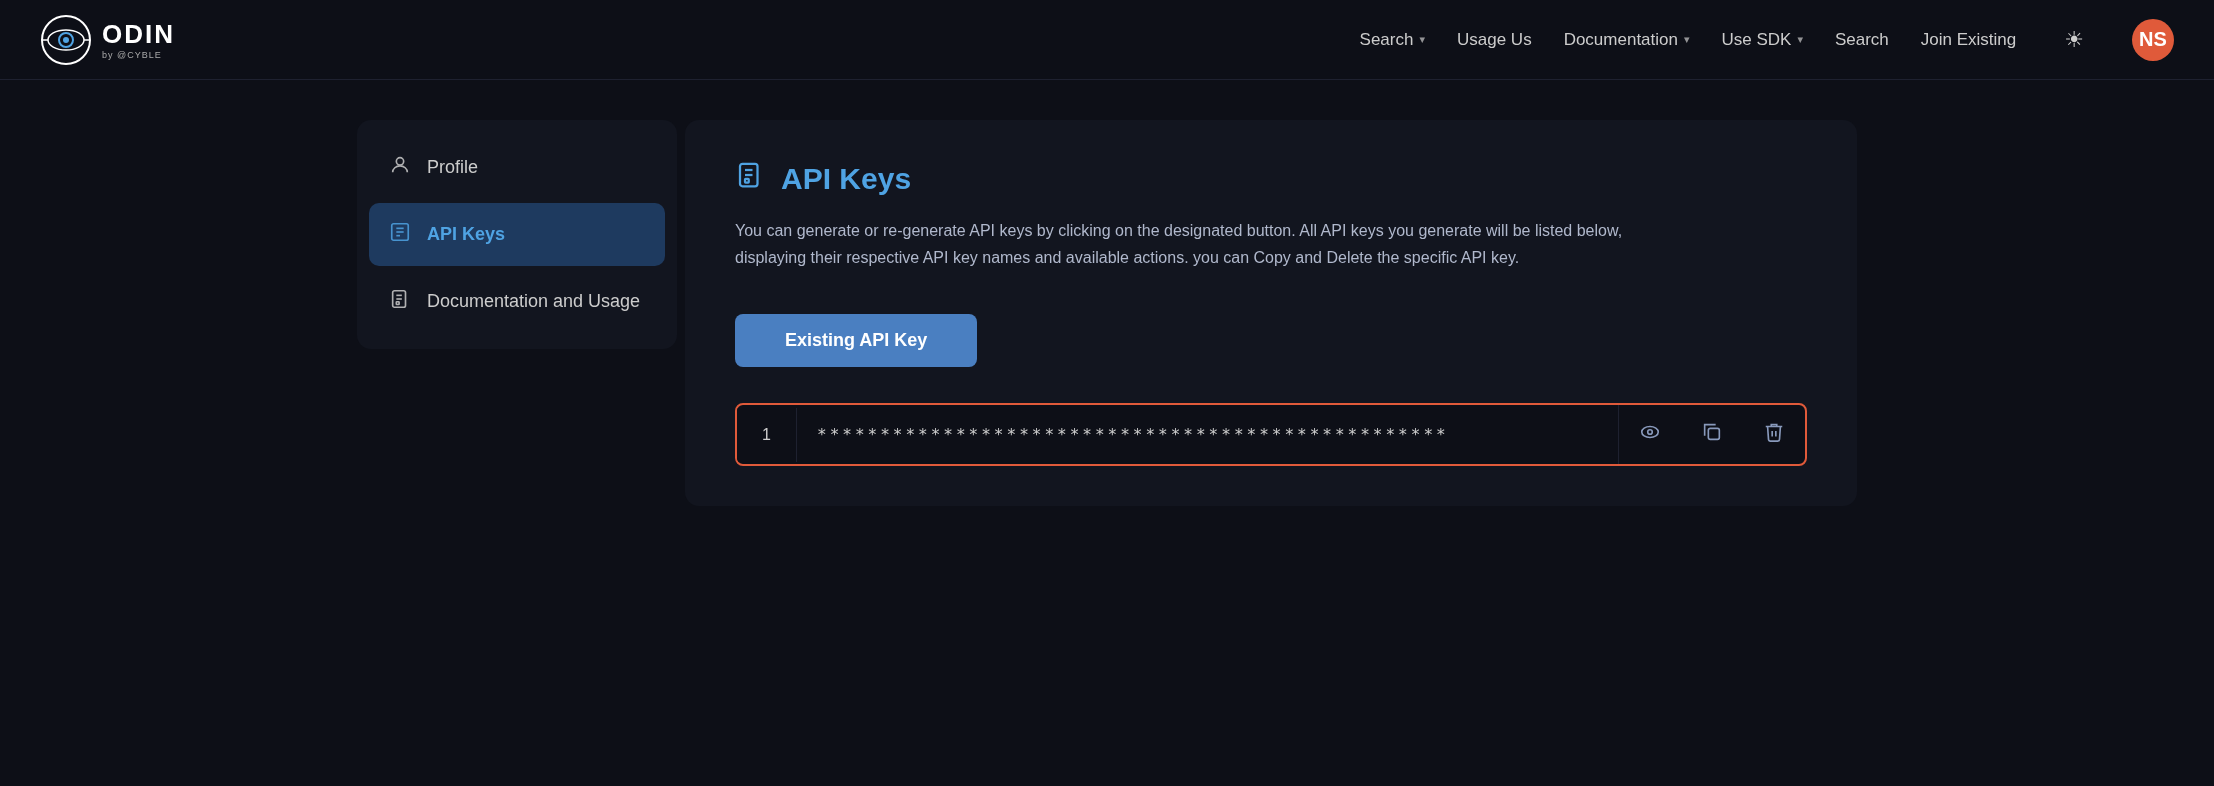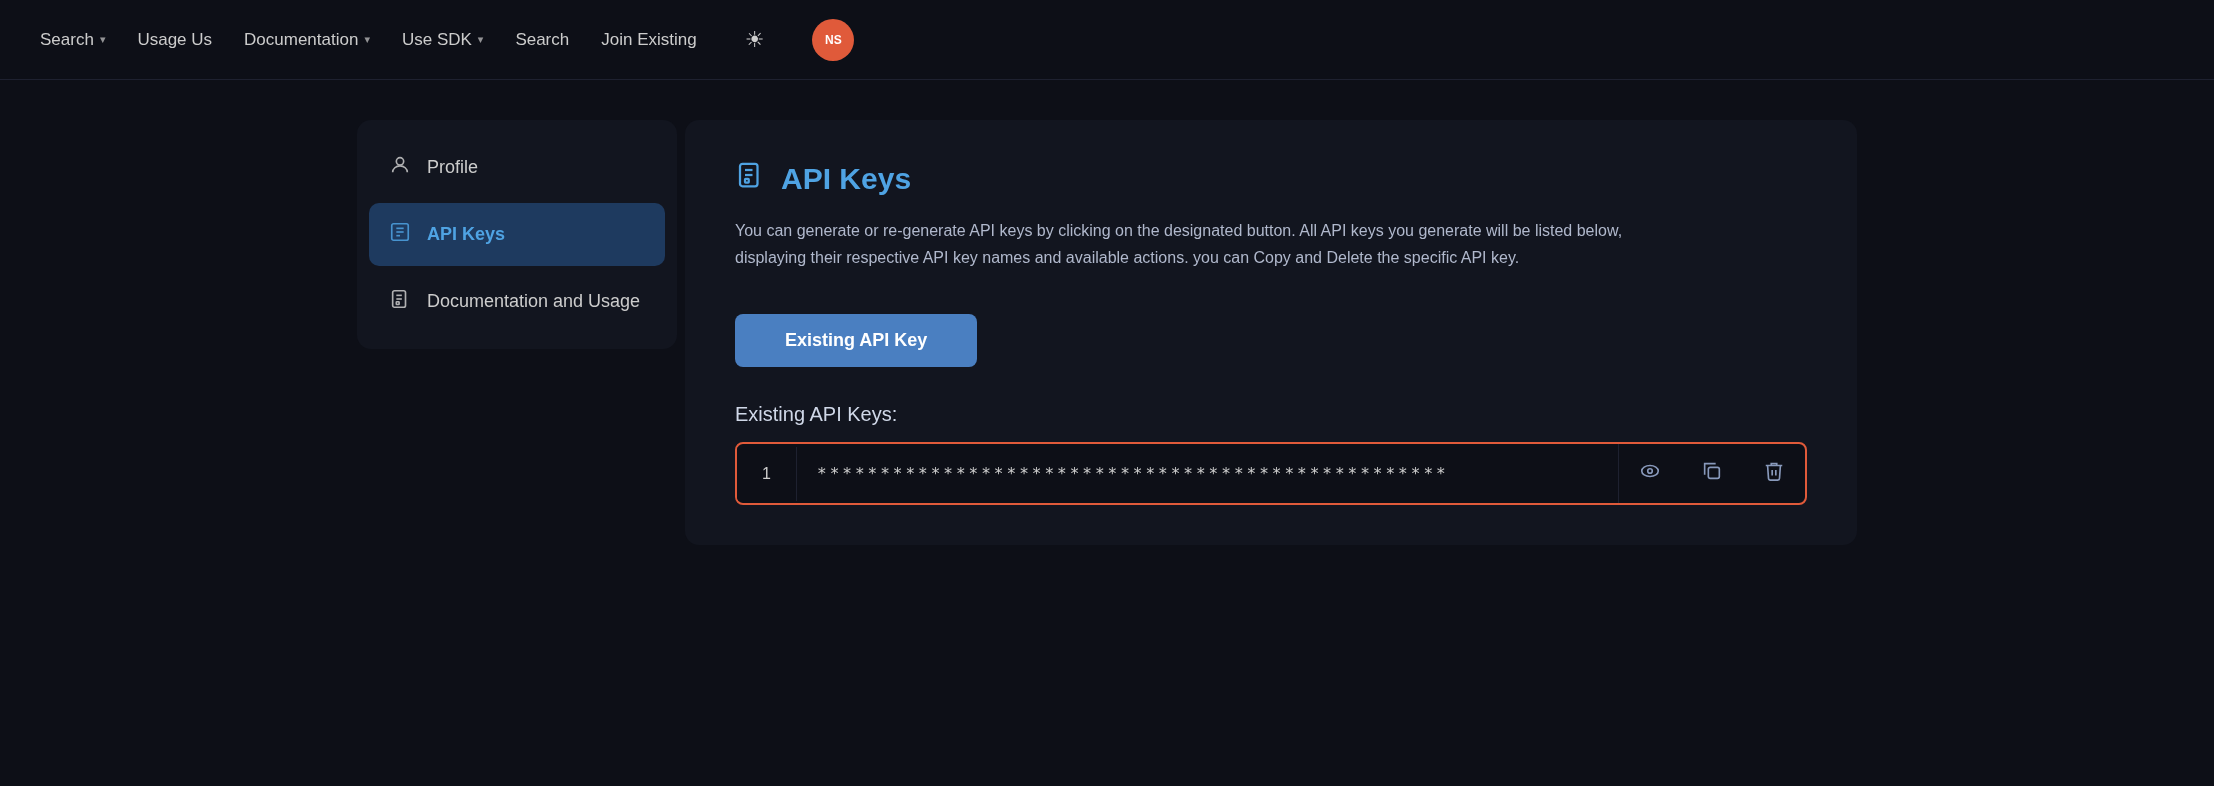--- a/index.html
+++ b/index.html
@@ -69,21 +69,21 @@
       cursor: pointer;
       margin-left: 16px;
     }
     .nav-avatar {
       width: 42px;
       height: 42px;
       border-radius: 50%;
       background: #e05a3a;
       color: #fff;
       font-weight: 700;
-      font-size: 12px;
+      font-size: 20px;
       display: flex;
       align-items: center;
       justify-content: center;
       cursor: pointer;
       margin-left: 16px;
     }
 
     
     .main-layout {
       display: flex;
@@ -216,20 +216,36 @@
       font-size: 20px;
       padding: 16px 20px;
       cursor: pointer;
       transition: color 0.15s;
     }
   </style>
 </head>
 <body>
 
 <nav>
+  <div class="nav-logo">
+
+    <svg class="nav-logo-img" viewBox="0 0 52 52">
+      <circle cx="26" cy="26" r="24" fill="none" stroke="#fff" stroke-width="2"></circle>
+      <ellipse cx="26" cy="26" rx="18" ry="10" fill="none" stroke="#fff" stroke-width="1.5"></ellipse>
+      <circle cx="26" cy="26" r="7" fill="none" stroke="#4fa3e3" stroke-width="2"></circle>
+      <circle cx="26" cy="26" r="3" fill="#4fa3e3"></circle>
+
+      <line x1="2" y1="26" x2="8" y2="26" stroke="#fff" stroke-width="1.5"></line>
+      <line x1="44" y1="26" x2="50" y2="26" stroke="#fff" stroke-width="1.5"></line>
+    </svg>
+    <div class="nav-logo-text">
+      <span class="nav-logo-odin">ODIN</span>
+      <span class="nav-logo-byline">by @CYBLE</span>
+    </div>
+  </div>
 
   <div class="nav-links">
     <a class="nav-link">
       <span>Search</span>
       <span class="chevron">▾</span>
     </a>
     <a class="nav-link">
       <span>Usage Us</span>
     </a>
     <a class="nav-link">
@@ -302,21 +318,20 @@
           <rect x="8" y="15" width="3" height="3" rx="0.5"></rect>
         </svg>
       </span>
       <h1 class="content-title">API Keys</h1>
     </div>
 
     <p class="content-description">You can generate or re-generate API keys by clicking on the designated button. All API keys you generate will be listed below, displaying their respective API key names and available actions. you can Copy and Delete the specific API key.</p>
 
     <button class="generate-btn">Existing API Key</button>
 
-    <div class="existing-label">Existing API Keys:</div>
 
     <div class="api-key-row">
       <div class="api-key-index">1</div>
       <input class="api-key-value" type="text" readonly="" value="**************************************************" style="">
       <div class="api-key-actions">
         <button class="api-key-action-btn" title="View">
           <svg width="22" height="22" viewBox="0 0 24 24" fill="none" stroke="currentColor" stroke-width="1.8">
             <ellipse cx="12" cy="12" rx="9" ry="6"></ellipse>
             <circle cx="12" cy="12" r="2.5"></circle>
           </svg>

